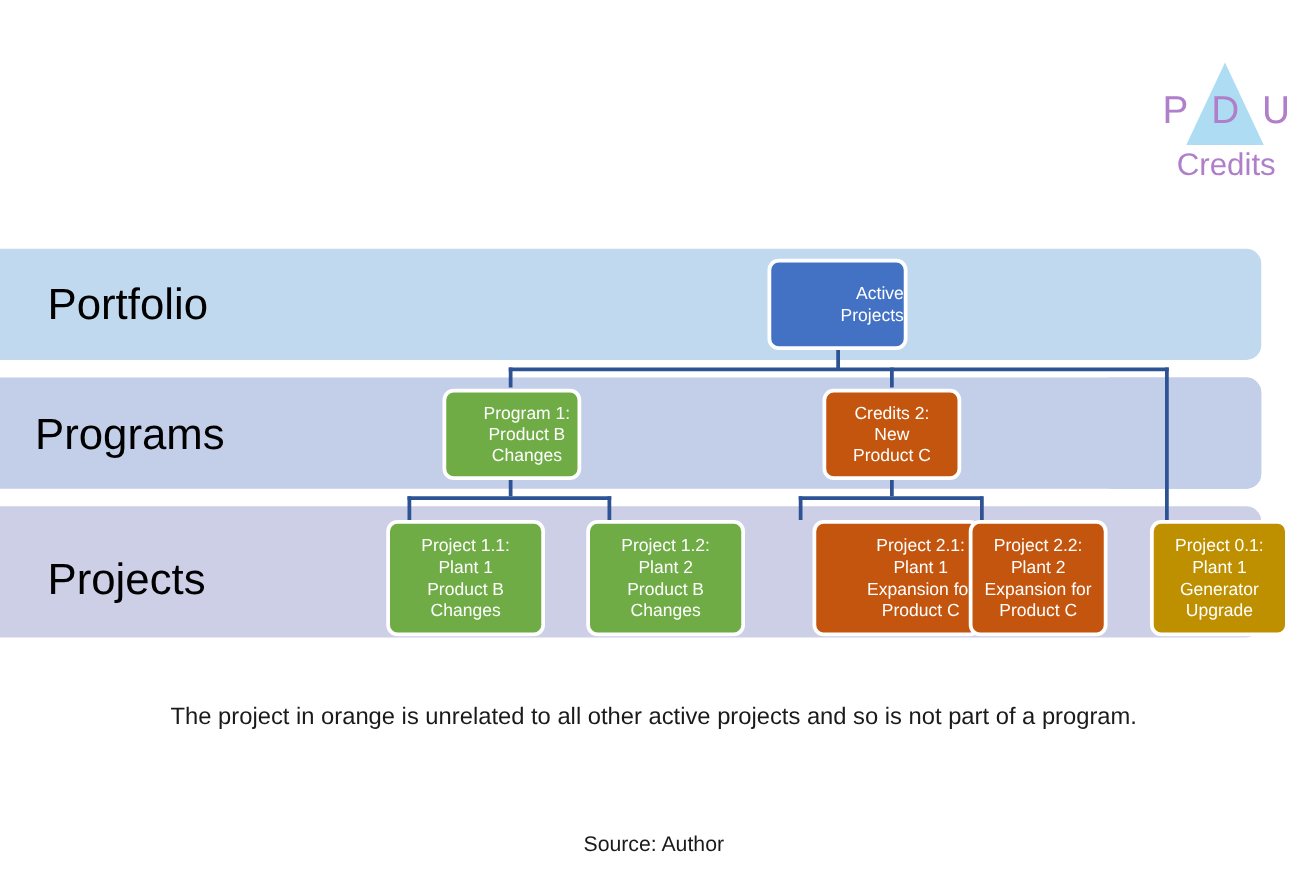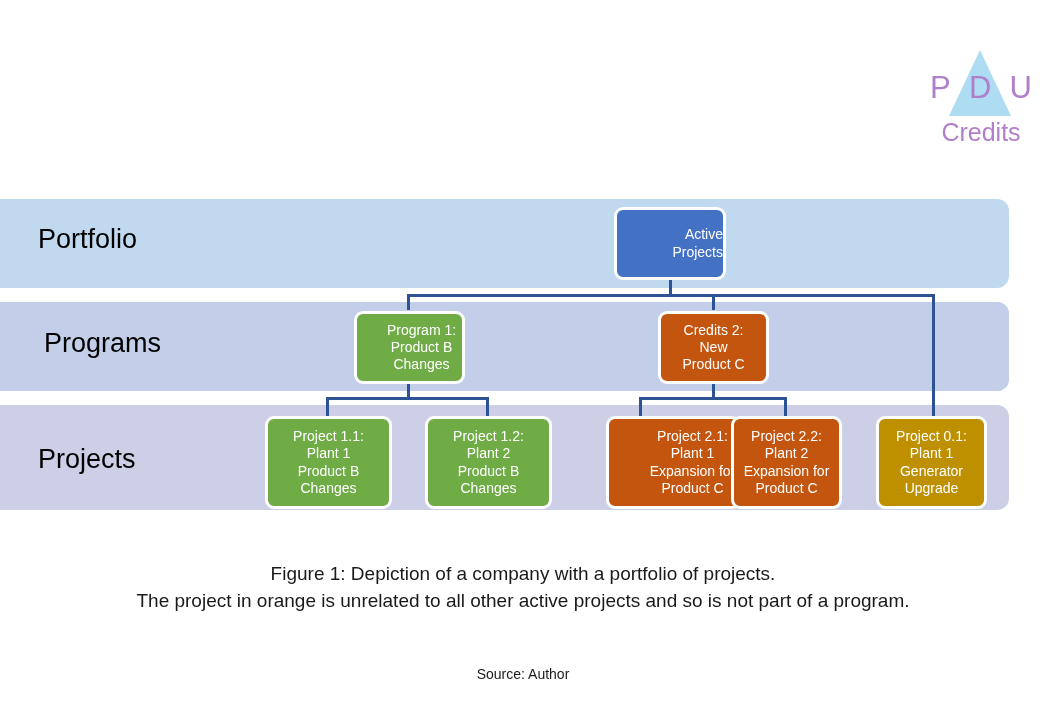--- a/index.html
+++ b/index.html
@@ -65,31 +65,31 @@
 
   
   .band {
     position: absolute;
     left: 0;
     border-radius: 0 12px 12px 0;
   }
   .band-label {
     position: absolute;
     left: 38px;
-    font-size: 27px;
+    font-size: 35px;
     color: #000000;
     font-family: "Liberation Sans", sans-serif;
     line-height: 1;
   }
   #band-portfolio { top: 199px; width: 1009px; height: 89px; background: #C0D9EF; }
   #band-programs  { top: 302px; width: 1009px; height: 89px; background: #C3CEE8; }
   #band-projects  { top: 405px; width: 1009px; height: 105px; background: #CCCFE6; }
 
   #label-portfolio { top: 226px; }
-  #label-programs  { left: 44px; top: 330px; }
+  #label-programs  { left: 28px; top: 330px; }
   #label-projects  { top: 446px; }
 
   
   .band-seg {
     position: absolute;
     border-radius: 12px;
     background: #C3CEE8;
   }
 
   
@@ -111,21 +111,21 @@
     align-items: center;
     justify-content: center;
     text-align: center;
     line-height: 1.22;
     font-family: "Liberation Sans", sans-serif;
   }
   .node .txt { white-space: pre-line; display: block; width: 100%; }
 
   .node-portfolio { background: #4372C4; font-size: 14px; }
   .node-program   { font-size: 14px; }
-  .node-project   { font-size: 14px; }
+  .node-project   { font-size: 14px; margin-left: 44px; }
   .c-blue   { background: #4372C4; text-align: right; }
   .c-green  { background: #6FAC46; }
   .c-red    { background: #C4550F; }
   .c-gold   { background: #BE9000; }
 
   
   #caption {
     position: absolute;
     left: 0;
     top: 561px;
@@ -136,21 +136,21 @@
     line-height: 1.42;
     font-family: "Liberation Sans", sans-serif;
   }
   #caption .line { display: block; }
   #source {
     position: absolute;
     left: 0;
     top: 666px;
     width: 1046px;
     text-align: center;
-    font-size: 14px;
+    font-size: 17px;
     color: #1a1a1a;
     font-family: "Liberation Sans", sans-serif;
   }
 </style>
 </head>
 <body>
 
 <div id="canvas">
 
   <div id="logo">
@@ -239,18 +239,17 @@
   </div>
 
   <div class="node node-project c-gold" style="left:876px; top:416px; width:111px; height:93px;">
     <span class="txt">Project 0.1:
 Plant 1
 Generator
 Upgrade</span>
   </div>
 
   <div id="caption">
-    <span class="line">Figure 1: Depiction of a company with a portfolio of projects.</span>
     <span class="line">The project in orange is unrelated to all other active projects and so is not part of a program.</span>
   </div>
   <div id="source">Source: Author</div>
 
 </div>
 
 </body></html>

